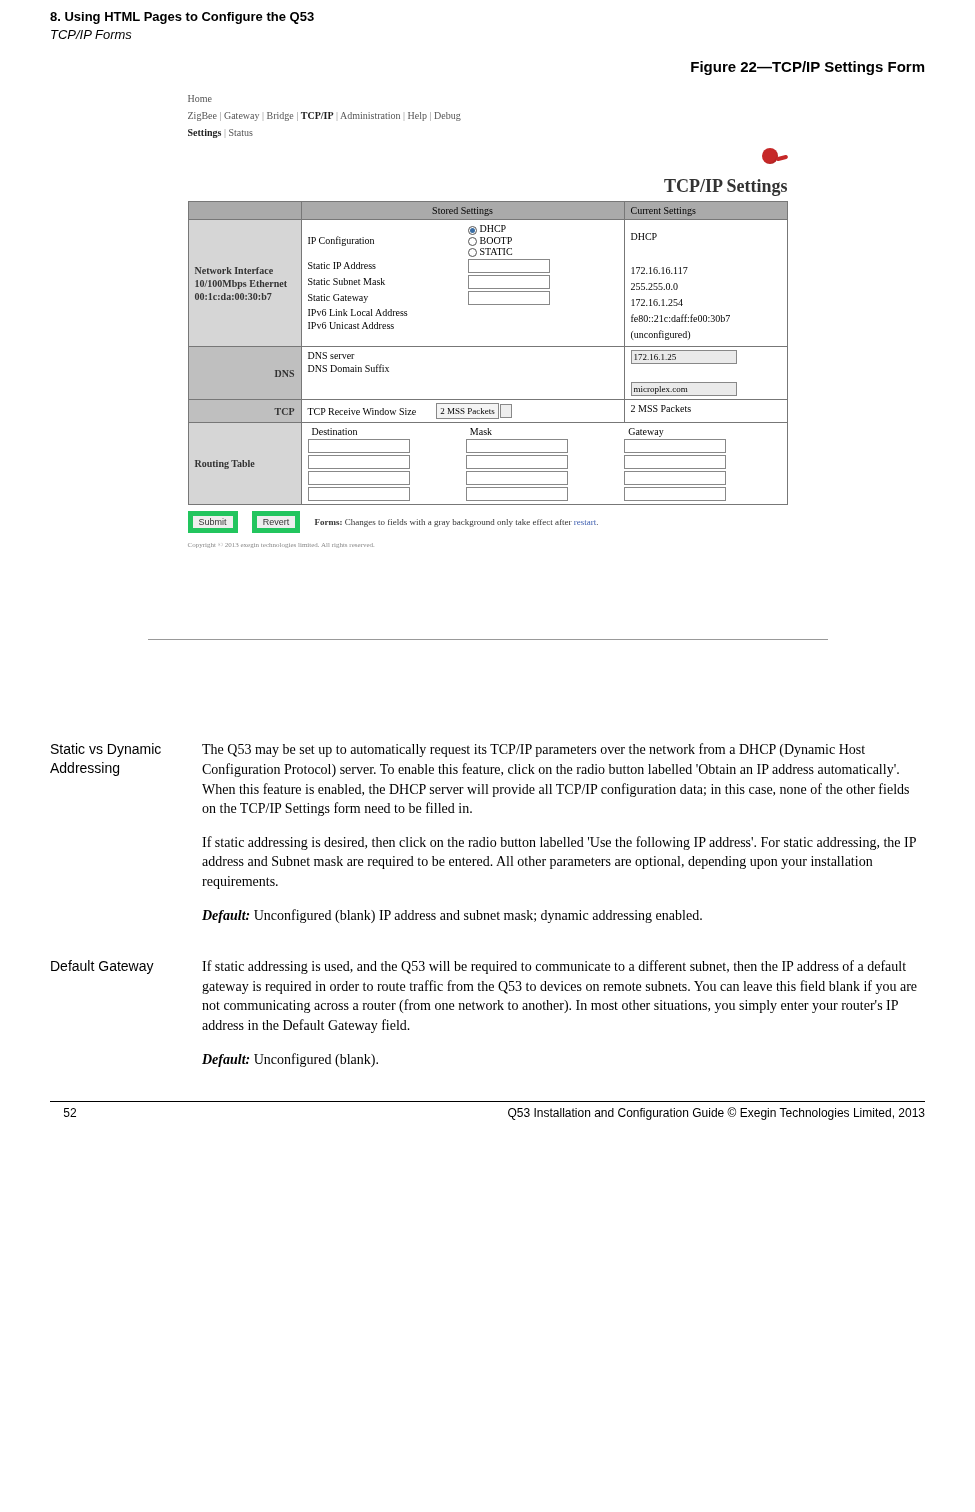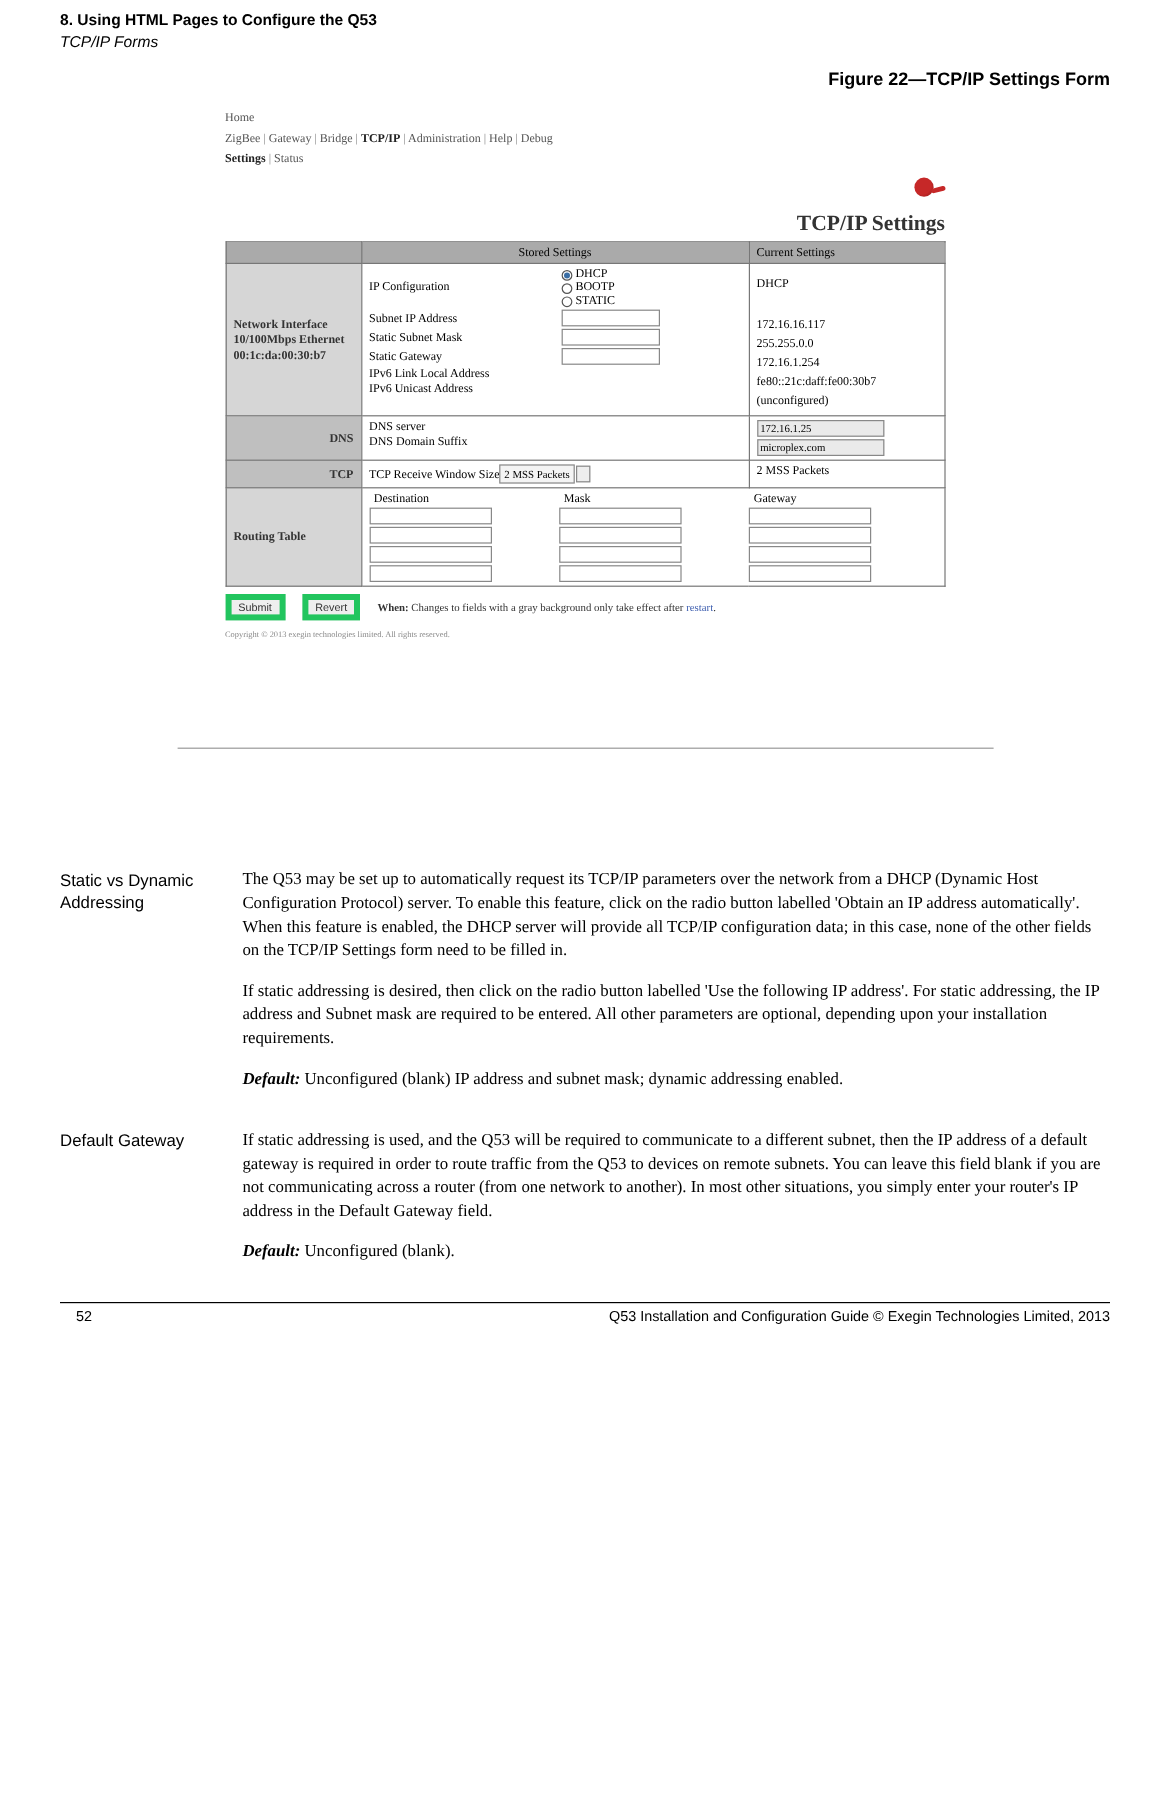--- a/index.html
+++ b/index.html
@@ -276,21 +276,21 @@
           <td>
             <div class="col2">
               <span>IP Configuration</span>
               <span>
                 <span class="ss-radio sel"></span><span>DHCP</span><br>
                 <span class="ss-radio"></span><span>BOOTP</span><br>
                 <span class="ss-radio"></span><span>STATIC</span>
               </span>
               <span></span>
 
-              <span>Subnet IP Address</span>
+              <span>Static IP Address</span>
               <span><span class="ss-input sm"></span></span>
               <span></span>
 
               <span>Static Subnet Mask</span>
               <span><span class="ss-input sm"></span></span>
               <span></span>
 
               <span>Static Gateway</span>
               <span><span class="ss-input sm"></span></span>
               <span></span>
@@ -324,28 +324,28 @@
               <span>DNS server</span>
               <span></span>
                   <span></span>
               <span>DNS Domain Suffix</span>
               <span></span>
                   <span></span>
             </div>
           </td>
           <td>
             <span class="ss-input md gr" style="font-size:9px;padding:0 2px;line-height:12px;">172.16.1.25</span><br>
-            <span class="ss-input md gr" style="font-size:9px;padding:0 2px;line-height:12px;margin-top:2px;">microplex.com</span>
+            <span class="ss-input md gr" style="font-size:9px;padding:0 2px;line-height:12px;margin-top:18px;">microplex.com</span>
           </td>
         </tr>
 
         <tr>
           <td class="side-label" style="background:#bfbfbf;text-align:right;padding-right:6px;">TCP</td>
           <td>
-            <div style="display:flex;align-items:center;">
+            <div style="display:flex;align-items:center;gap:20px;">
               <span>TCP Receive Window Size</span>
               <span class="ss-select">2 MSS Packets</span>
             </div>
           </td>
           <td>2 MSS Packets</td>
         </tr>
 
         <tr>
           <td class="side-label">Routing Table</td>
           <td colspan="2">
@@ -367,21 +367,21 @@
               <span class="ss-input md"></span>
             </div>
           </td>
         </tr>
       </tbody>
         </table>
 
       <div class="ss-note">
         <span class="ss-btn">Submit</span>
         <span class="ss-btn">Revert</span>
-        <b>When:</b>
+        <b>Forms:</b>
         <span>Changes to fields with a gray background only take effect after </span><span class="link">restart</span>.
       </div>
 
       <div class="ss-copy">Copyright © 2013 exegin technologies limited. All rights reserved.</div>
 
       <div class="ss-bottom-line"></div>
     </div>
   </div>
 
   <div class="body-text">

